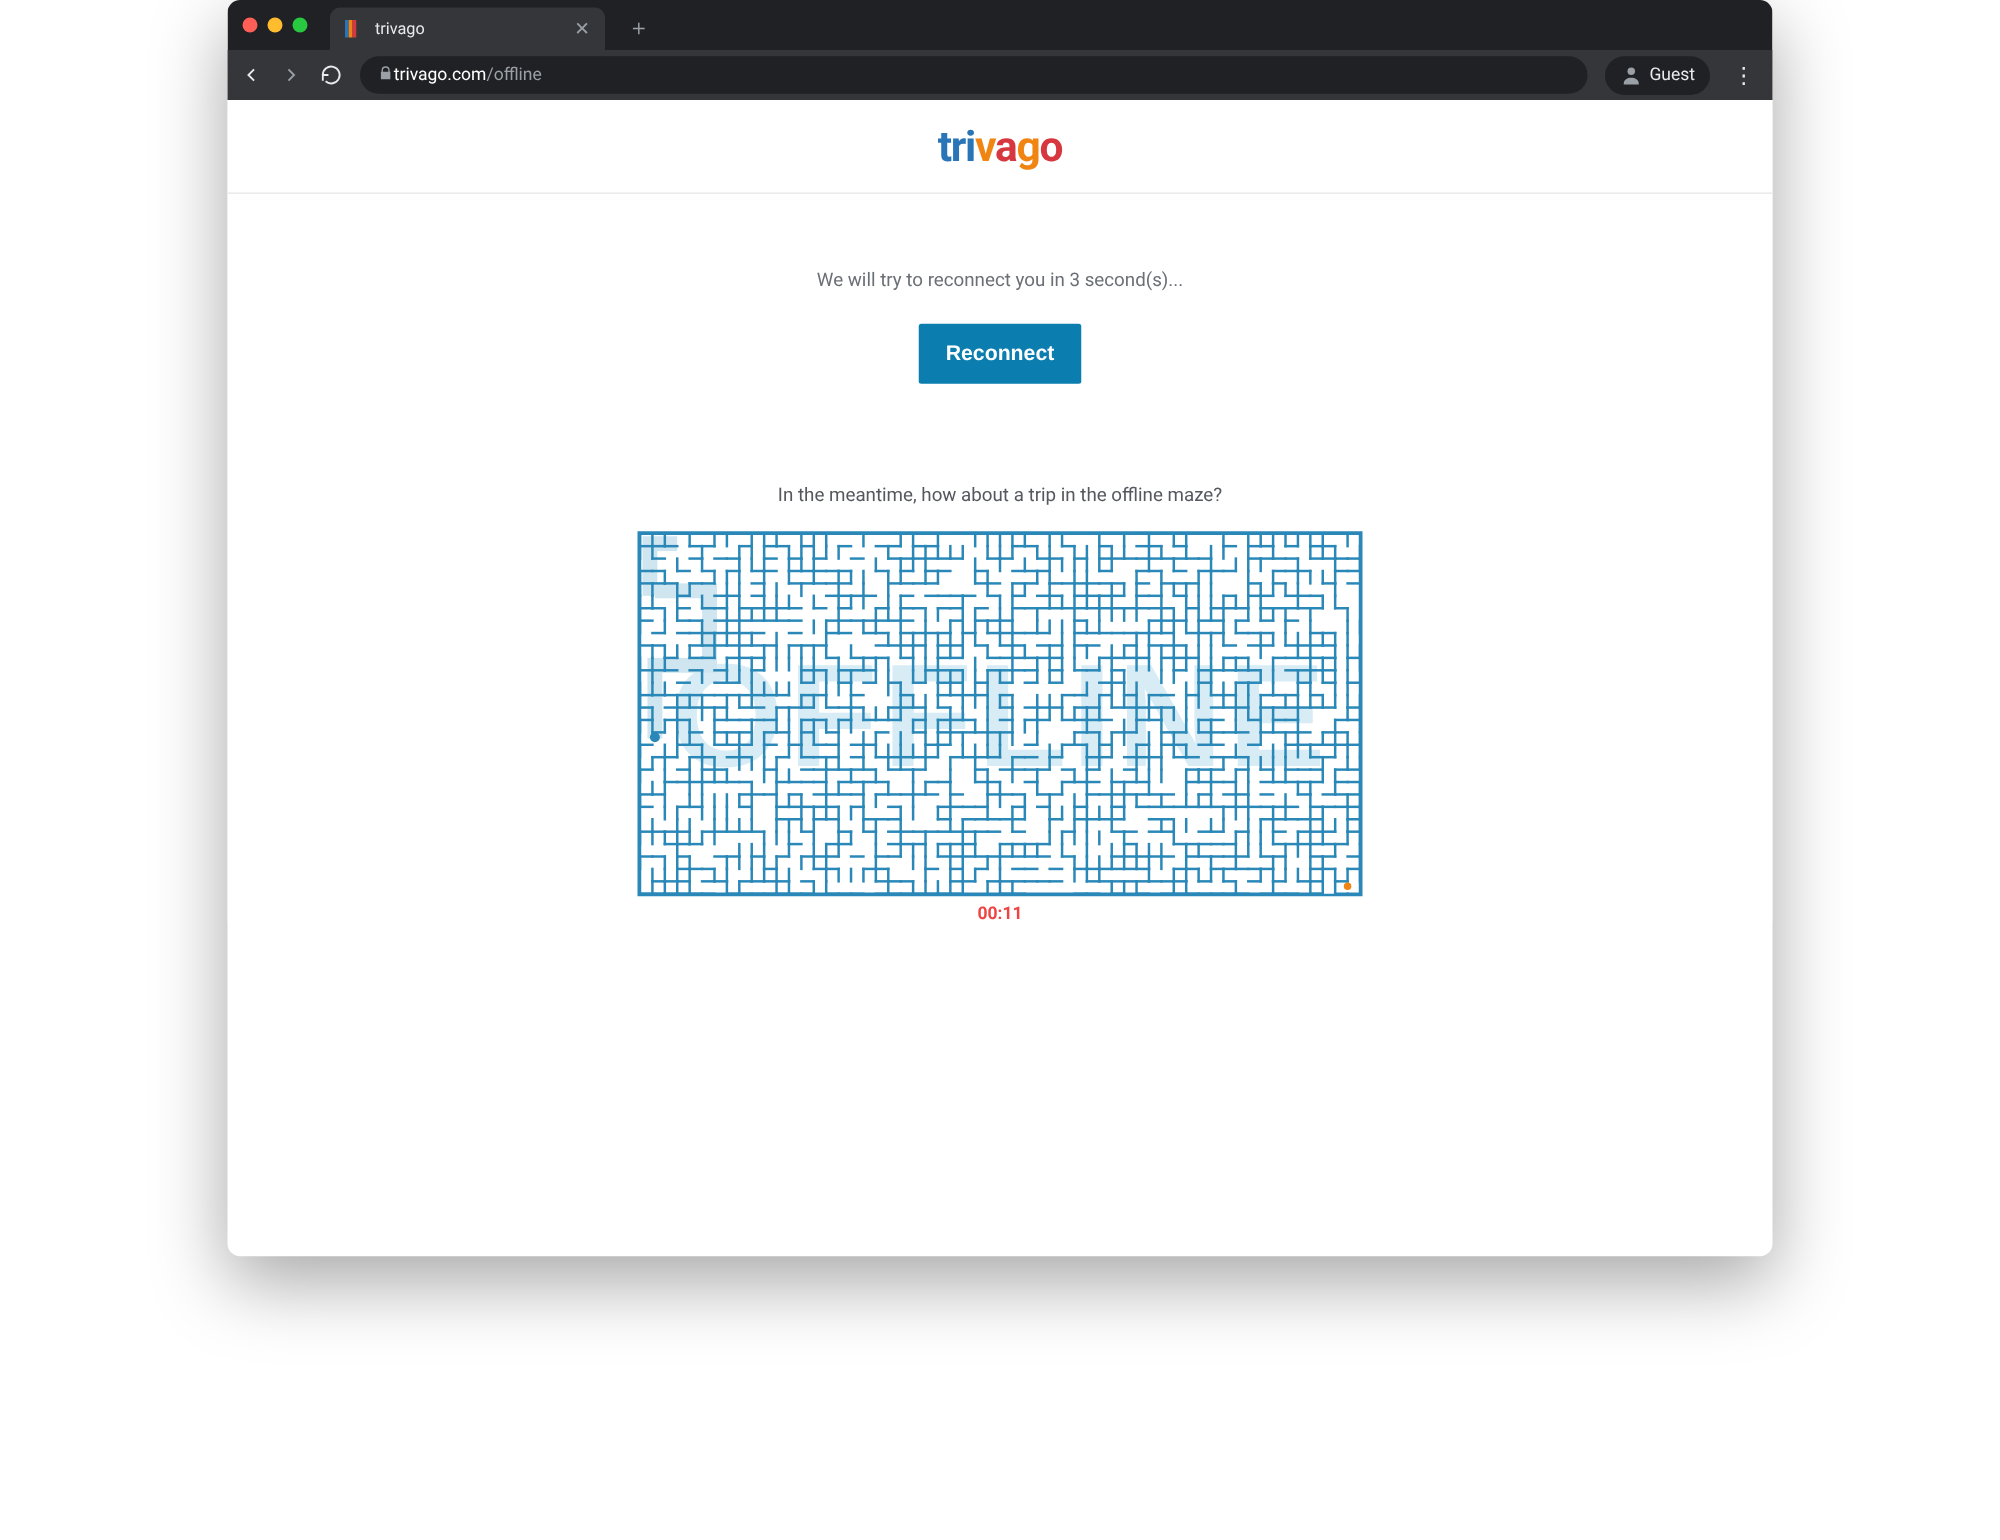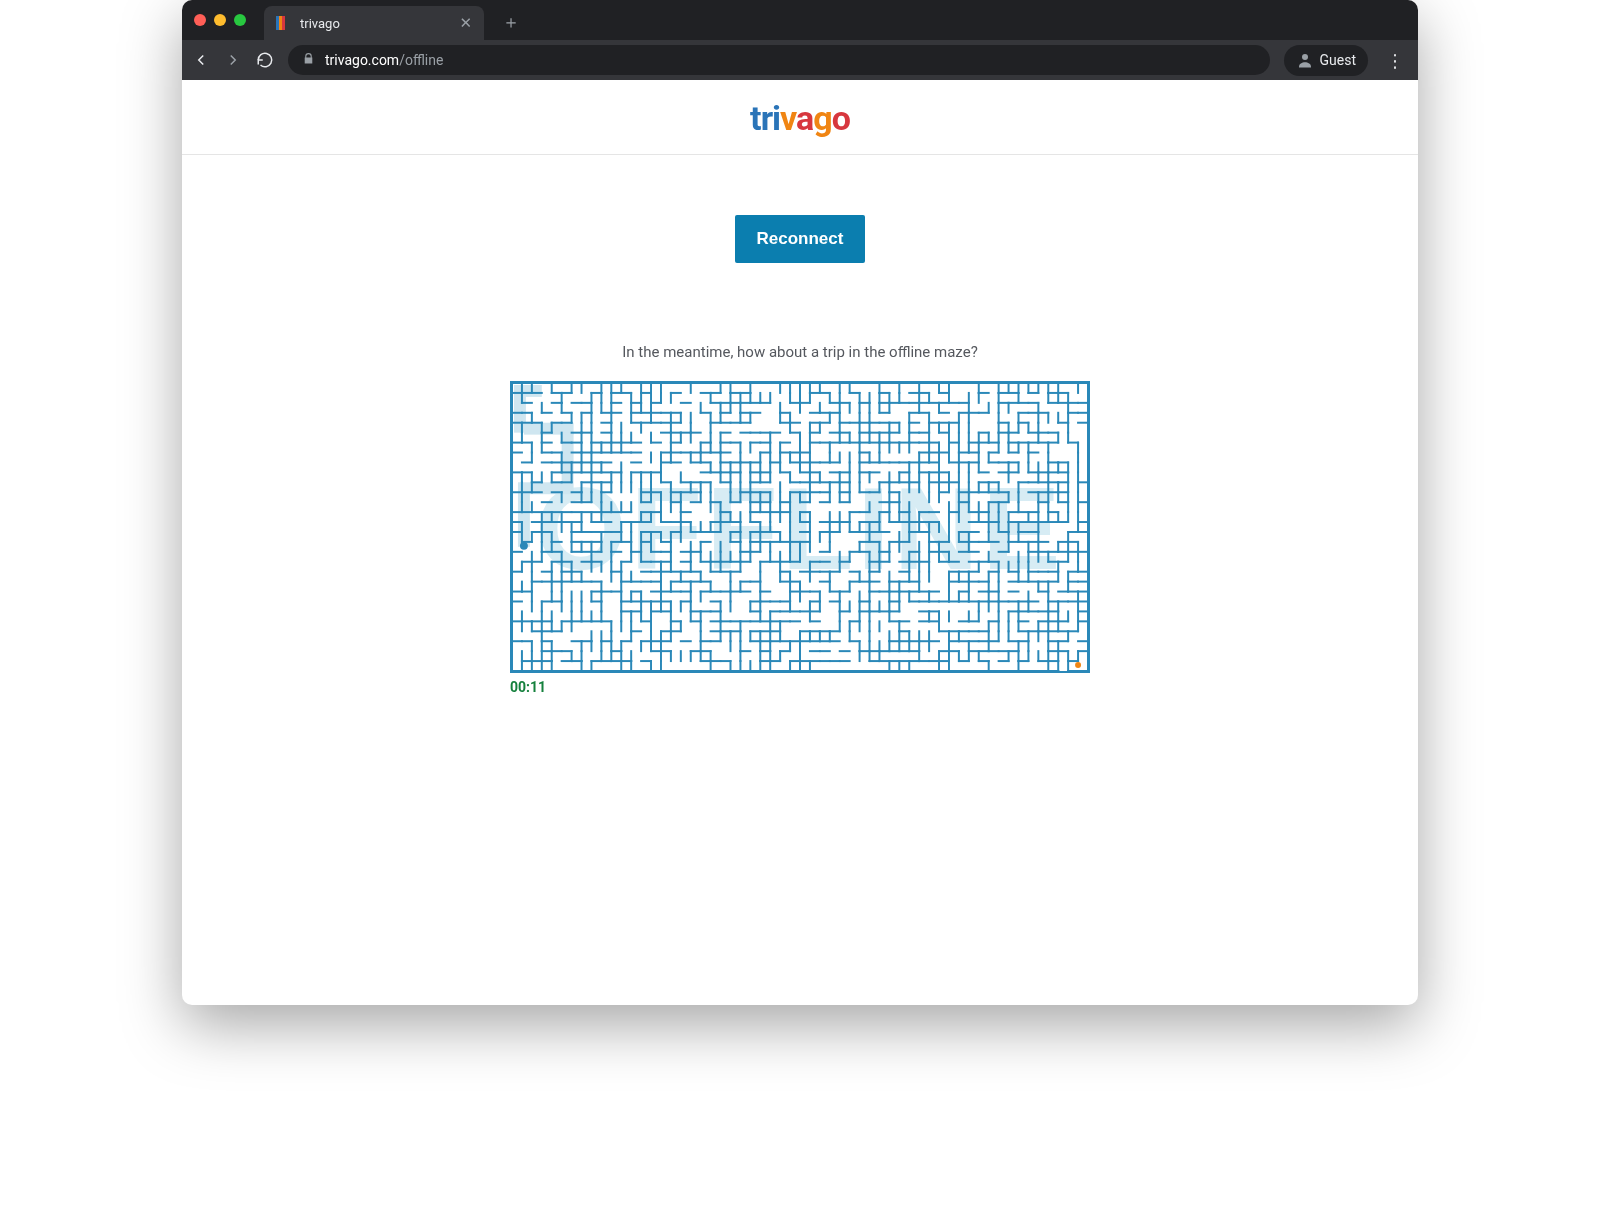--- a/index.html
+++ b/index.html
@@ -45,21 +45,21 @@
   .plus { color: #9aa0a6; font-size: 18px; margin-left: 10px; margin-top:4px; }
   .toolbar {
     height: 40px; background: #35363a;
     display: flex; align-items: center; padding: 0 10px; gap: 14px;
   }
   .nav-ico { color: #9aa0a6; display:flex; align-items:center; }
   .nav-ico.active { color: #e8eaed; }
   .omnibox {
     flex: 1; background: #202124; border-radius: 20px;
     height: 30px; display: flex; align-items: center; padding: 0 14px;
-    color: #e8eaed; font-size: 14px; gap: 10px;
+    color: #e8eaed; font-size: 14px; 
   }
   .omnibox .lock { color: #9aa0a6; }
   .omnibox .url { color: #e8eaed; }
   .omnibox .url .domain { color: #fff; }
   .omnibox .url .path { color: #9aa0a6; }
   .guest-pill {
     display: flex; align-items: center; gap: 6px;
     background: #202124; color: #e8eaed; font-size: 14px;
     height: 31px; padding: 0 12px; border-radius: 16px;
   }
@@ -91,22 +91,22 @@
   .maze-section { margin-top: 80px; }
   .maze-caption { color: #55585e; font-size: 15px; margin-bottom: 20px; }
   .maze-box {
     width: 580px; margin: 0 auto;
     border: 2px solid #2a88b8;
     position: relative;
     background: #fff;
   }
   .maze-svg { display:block; width:100%; height:auto; }
   .timer {
-    width: 580px; margin: 6px auto 0; text-align: left;
-    color: #15803d; font-weight: 700; font-size: 14px;
+    width: 580px; margin: 6px auto 0; text-align: center;
+    color: #ef4444; font-weight: 700; font-size: 14px;
   }
   svg { overflow: visible; }
 </style>
 </head>
 <body>
 
 <div class="browser-chrome">
   <div class="titlebar">
     <div class="traffic">
       <div class="dot red"></div>
@@ -163,20 +163,21 @@
 </div>
 
 <div class="page">
   <div class="logo-wrap">
     <div class="logo">
       <span class="t1">t</span><span class="t2">r</span><span class="t3">i</span><span class="v">v</span><span class="a">a</span><span class="g">g</span><span class="o">o</span>
     </div>
   </div>
 
   <div class="content">
+    <div class="sub">We will try to reconnect you in 3 second(s)...</div>
     <button class="btn">Reconnect</button>
 
     <div class="maze-section">
       <div class="maze-caption">In the meantime, how about a trip in the offline maze?</div>
       <div class="maze-box">
         <svg class="maze-svg" id="maze-svg" viewBox="0 0 580 290">
             <text x="290" y="187" text-anchor="middle" font-family="Arial, sans-serif" font-weight="900" font-size="118" fill="#d7ecf4" letter-spacing="4">OFFLINE</text>
             <rect x="2" y="2" width="28" height="12" fill="#cfe6f0"></rect>
             <rect x="2" y="12" width="12" height="38" fill="#cfe6f0"></rect>
             <rect x="12" y="40" width="50" height="12" fill="#cfe6f0"></rect>

